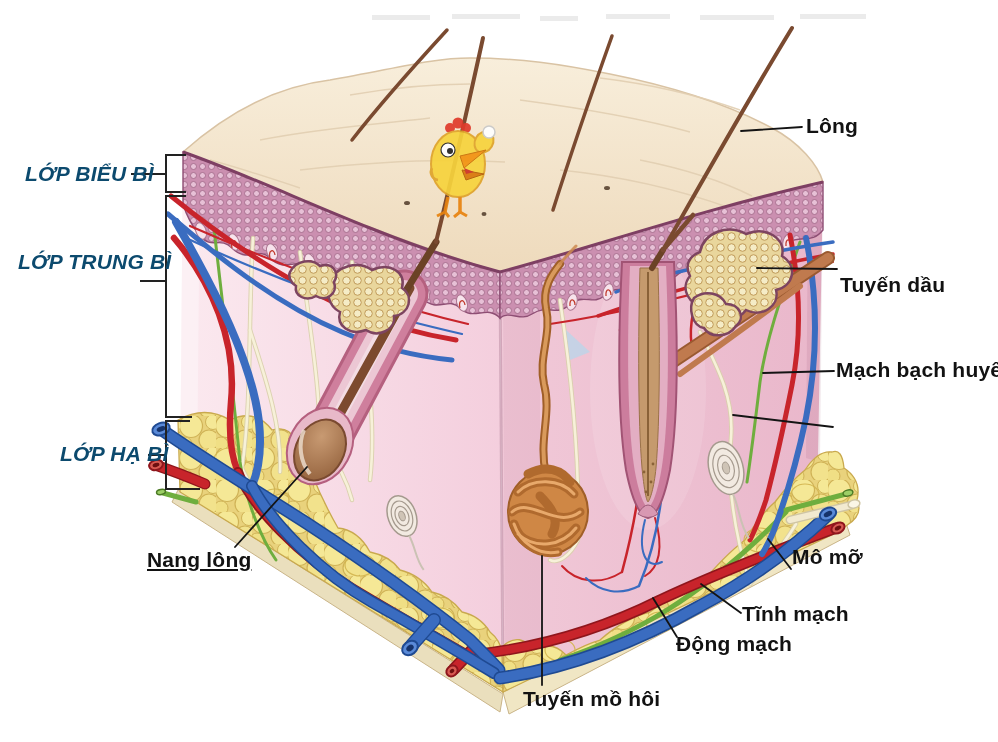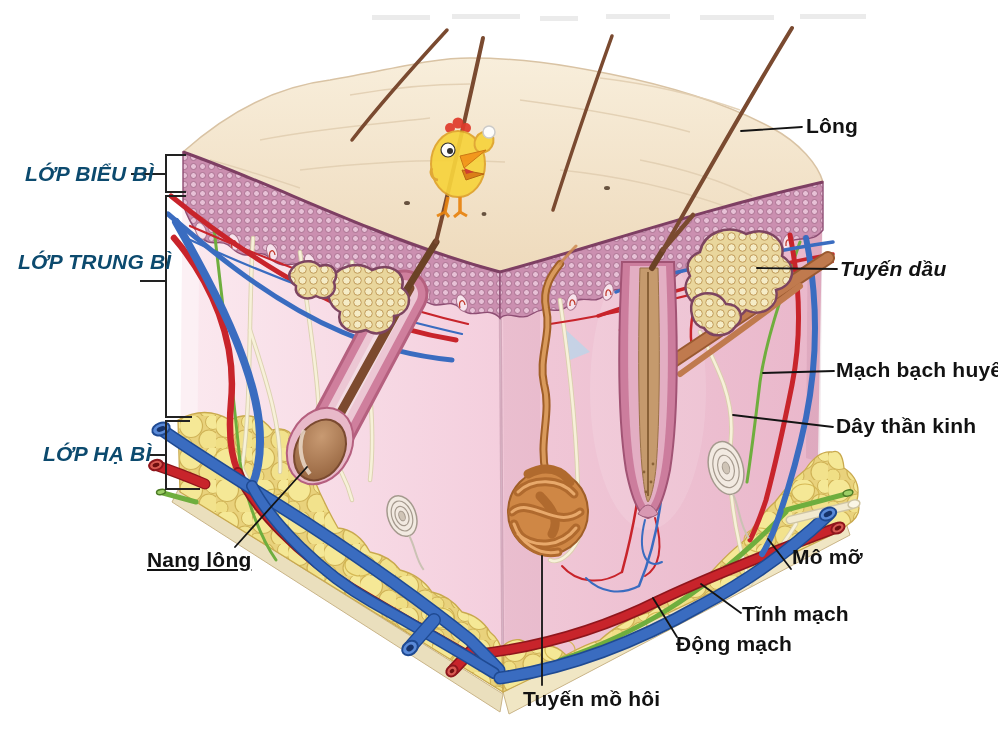--- a/index.html
+++ b/index.html
@@ -10,31 +10,31 @@
   .stage svg.illo{position:absolute;left:0;top:0;}
   .lbl{
     position:absolute;font-weight:bold;font-size:21px;color:#121212;
     white-space:nowrap;line-height:26px;letter-spacing:0.2px;
   }
   .lbl-red{
     position:absolute;font-weight:bold;font-size:21px;color:#0c4a6e;
     white-space:nowrap;line-height:26px;letter-spacing:0.2px;font-style:italic;
   }
   #lbl-long{left:806px;top:113px;}
-  #lbl-tuyen-dau{left:840px;top:256px;font-style:italic;}
+  #lbl-tuyen-dau{left:840px;top:272px;}
   #lbl-mach-bach-huyet{left:836px;top:357px;}
   #lbl-day-than-kinh{left:836px;top:413px;}
   #lbl-mo-mo{left:792px;top:544px;}
   #lbl-tinh-mach{left:742px;top:601px;}
   #lbl-dong-mach{left:676px;top:631px;}
   #lbl-tuyen-mo-hoi{left:523px;top:686px;}
   #lbl-nang-long{left:147px;top:547px;text-decoration:underline;}
   #lbl-bieu-bi{left:25px;top:161px;}
   #lbl-trung-bi{left:6px;top:249px;margin-left:12px;}
-  #lbl-ha-bi{left:43px;top:441px;}
+  #lbl-ha-bi{left:60px;top:441px;}
   .watermark-text{
     position:absolute;left:488px;top:138px;
     font-size:56px;font-weight:bold;letter-spacing:4px;
     color:#f2ae38;opacity:0.8;
   }
   .mascot{position:absolute;left:420px;top:116px;width:78px;height:102px;opacity:0.92;}
 </style>
 </head>
 <body>
 
@@ -420,20 +420,19 @@
   </g>
 </svg>
 
 <div class="lbl-red" id="lbl-bieu-bi">LỚP BIỂU BÌ</div>
 <div class="lbl-red" id="lbl-trung-bi">LỚP TRUNG BÌ</div>
 <div class="lbl-red" id="lbl-ha-bi">LỚP HẠ BÌ</div>
 
 <div class="lbl" id="lbl-long">Lông</div>
 <div class="lbl" id="lbl-tuyen-dau">Tuyến dầu</div>
 <div class="lbl" id="lbl-mach-bach-huyet">Mạch bạch huyết</div>
-<div class="lbl" id="lbl-day-than-kinh">Dây thần kinh</div>
 <div class="lbl" id="lbl-mo-mo">Mô mỡ</div>
 <div class="lbl" id="lbl-tinh-mach">Tĩnh mạch</div>
 <div class="lbl" id="lbl-tuyen-mo-hoi">Tuyến mồ hôi</div>
 <div class="lbl" id="lbl-dong-mach">Động mạch</div>
 <div class="lbl" id="lbl-nang-long">Nang lông</div>
 
 </div>
 
 </body></html>

